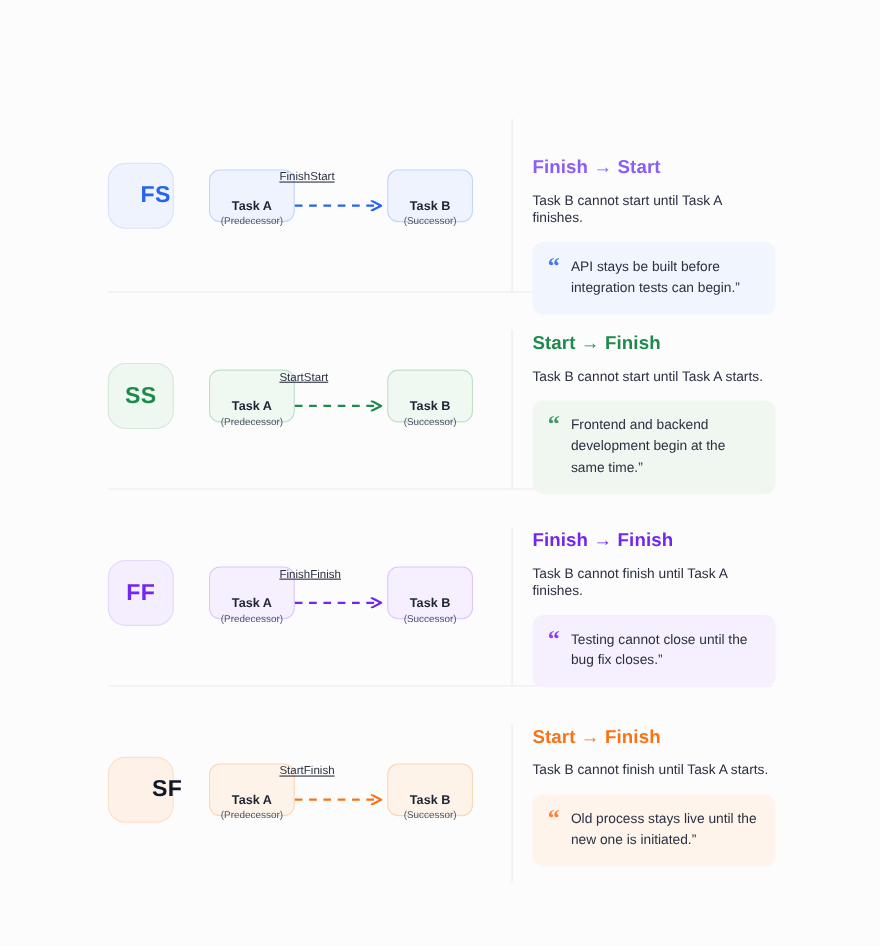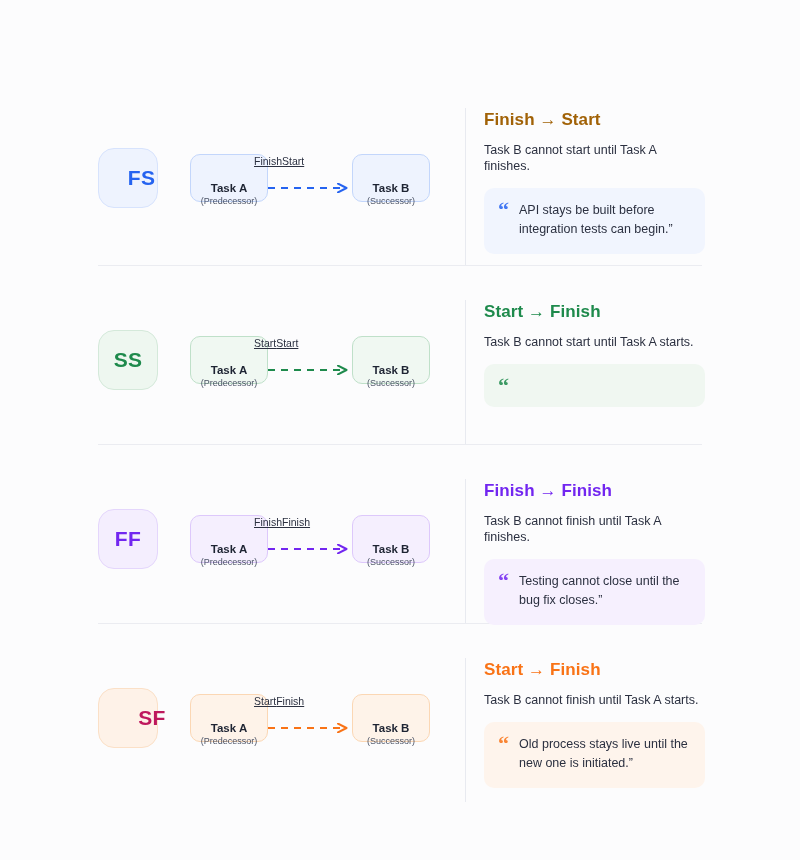--- a/index.html
+++ b/index.html
@@ -191,21 +191,21 @@
               <path d="M72 0.6 L80.5 5 L72 9.4" fill="none" stroke="#2563f0" stroke-width="2" stroke-linecap="round" stroke-linejoin="round"></path>
             </svg></div>
         </div>
         <div class="task-box" style="background: rgb(238, 243, 254); border-color: rgb(195, 214, 251);">
           <div class="task-title">Task B</div>
           <div class="task-sub">(Successor)</div>
         </div>
       </div>
       <div class="v-sep" style="background: rgb(232, 234, 240);"></div>
       <div class="detail-cell">
-        <div class="detail-heading" style="color: #a16207;">Finish → Start</div>
+        <div class="detail-heading" style="color: #8b5cf6; margin-top: 32px;">Finish → Start</div>
         <div class="detail-desc">Task B cannot start until Task A finishes.</div>
         <div class="quote-box" style="background: rgb(241, 245, 254);">
           <span class="quote-mark" style="color: rgb(37, 99, 240); opacity: 0.85; font-family: &quot;Liberation Serif&quot;, serif; font-size: 22px; line-height: 0.7;">“</span>
           <span class="quote-text">API stays be built before integration tests can begin.”</span>
         </div>
       </div>
     </div>
     <div class="row-divider" style="background: rgb(235, 236, 241);"></div>
     <div class="dep-row" style="height: 178px; padding-top: 34px;">
       <div class="badge-cell" style="height: 120px;">
@@ -230,20 +230,21 @@
           <div class="task-title">Task B</div>
           <div class="task-sub">(Successor)</div>
         </div>
       </div>
       <div class="v-sep" style="background: rgb(232, 234, 240);"></div>
       <div class="detail-cell">
         <div class="detail-heading" style="color: rgb(30, 138, 76);">Start → Finish</div>
         <div class="detail-desc">Task B cannot start until Task A starts.</div>
         <div class="quote-box" style="background: rgb(240, 247, 241);">
           <span class="quote-mark" style="color: rgb(30, 138, 76); opacity: 0.85; font-family: &quot;Liberation Serif&quot;, serif; font-size: 22px; line-height: 0.7;">“</span>
+          <span class="quote-text">Frontend and backend development begin at the same time.”</span>
         </div>
       </div>
     </div>
     <div class="row-divider" style="background: rgb(235, 236, 241);"></div>
     <div class="dep-row" style="height: 178px; padding-top: 34px;">
       <div class="badge-cell" style="height: 120px;">
         <div class="badge" style="background: rgb(244, 238, 254); border-color: rgb(228, 214, 252); color: rgb(114, 38, 240);">FF</div>
       </div>
       <div class="diagram-cell" style="height: 120px;">
         <div class="task-box" style="background: rgb(245, 239, 254); border-color: rgb(221, 200, 251);">
@@ -271,21 +272,21 @@
         <div class="detail-desc">Task B cannot finish until Task A finishes.</div>
         <div class="quote-box" style="background: rgb(246, 240, 254);">
           <span class="quote-mark" style="color: rgb(114, 38, 240); opacity: 0.85; font-family: &quot;Liberation Serif&quot;, serif; font-size: 22px; line-height: 0.7;">“</span>
           <span class="quote-text">Testing cannot close until the bug fix closes.”</span>
         </div>
       </div>
     </div>
     <div class="row-divider" style="background: rgb(235, 236, 241);"></div>
     <div class="dep-row" style="height: 178px; padding-top: 34px;">
       <div class="badge-cell" style="height: 120px;">
-        <div class="badge" style="background: rgb(254, 242, 232); border-color: rgb(251, 224, 199); color: #be185d; padding-left: 48px;">SF</div>
+        <div class="badge" style="background: rgb(254, 242, 232); border-color: rgb(251, 224, 199); color: #0f172a; padding-left: 48px;">SF</div>
       </div>
       <div class="diagram-cell" style="height: 120px;">
         <div class="task-box" style="background: rgb(254, 243, 233); border-color: rgb(251, 215, 180);">
           <div class="task-title">Task A</div>
           <div class="task-sub">(Predecessor)</div>
         </div>
         <div class="connector">
           <div class="conn-labels">
             <span>Start</span>
             <span>Finish</span>

